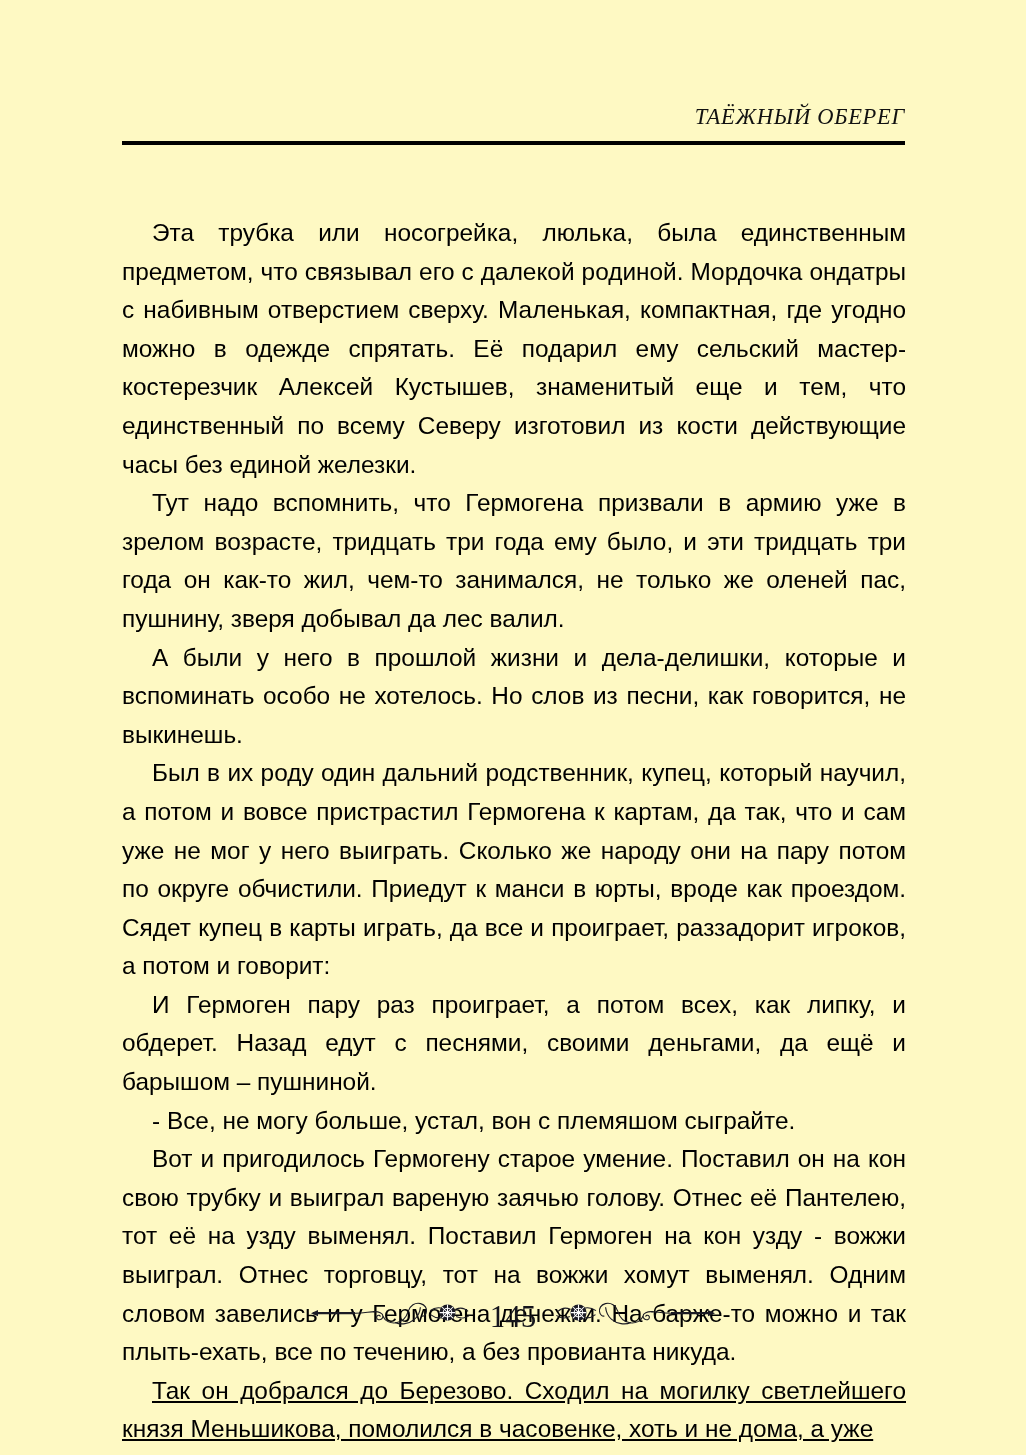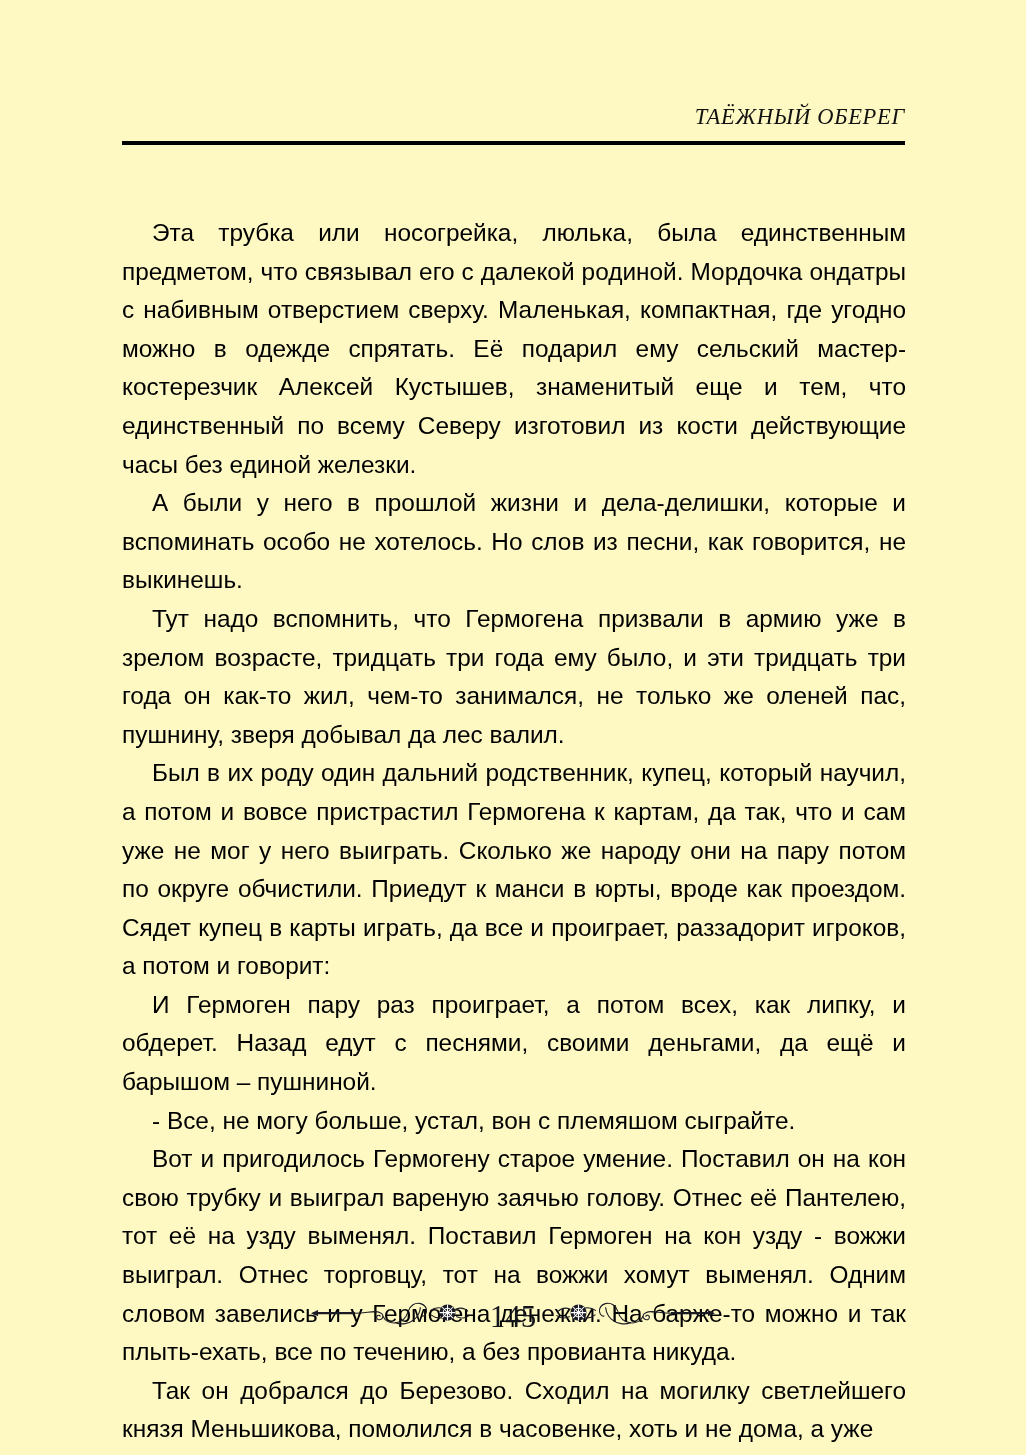--- a/index.html
+++ b/index.html
@@ -56,20 +56,21 @@
     margin-top: 28px;
   }
   .body-text p {
     margin: 0;
     text-indent: 30px;
     text-align: justify;
     hyphens: manual;
   }
   .body-text p:last-child {
     text-align: justify;
+    text-decoration: underline;
   }
 
   
   .footer {
     position: absolute;
     left: 0;
     top: 1296px;
     width: 1026px;
     display: flex;
     align-items: center;
@@ -93,22 +94,22 @@
 <body>
 
 <div class="page">
 
   <div class="running-head">ТАЁЖНЫЙ ОБЕРЕГ</div>
 
   <div class="head-rule"></div>
 
   <div class="body-text">
       <p>Эта трубка или носогрейка, люлька, была единственным предметом, что связывал его с далекой родиной. Мордочка ондатры с набивным отверстием сверху. Маленькая, компактная, где угодно можно в одежде спрятать. Её подарил ему сельский мастер-костерезчик  Алексей Кустышев, знаменитый еще и тем, что единственный по всему Северу  изготовил  из кости действующие часы без единой железки.</p>
+      <p>Тут надо вспомнить, что Гермогена призвали в армию уже в зрелом возрасте, тридцать три  года ему было, и  эти тридцать три года он как-то жил, чем-то занимался, не только же оленей пас, пушнину, зверя добывал  да лес валил.</p>
       <p>А были у него в прошлой жизни и дела-делишки, которые и вспоминать особо не хотелось. Но слов из песни, как говорится, не выкинешь.</p>
-      <p>Тут надо вспомнить, что Гермогена призвали в армию уже в зрелом возрасте, тридцать три  года ему было, и  эти тридцать три года он как-то жил, чем-то занимался, не только же оленей пас, пушнину, зверя добывал  да лес валил.</p>
       <p>Был в их роду один дальний родственник, купец, который научил, а потом и вовсе пристрастил Гермогена к картам, да так, что и сам уже не мог у него выиграть. Сколько же народу они на пару потом по округе обчистили. Приедут к манси в юрты, вроде как проездом. Сядет купец в карты играть, да все и проиграет, раззадорит игроков, а потом и говорит:</p>
       <p>И Гермоген пару раз проиграет, а потом всех, как липку, и обдерет. Назад едут с песнями, своими деньгами, да ещё и барышом – пушниной.</p>
       <p>- Все, не могу больше, устал, вон с племяшом сыграйте.</p>
       <p>Вот и пригодилось Гермогену старое умение. Поставил он на кон свою трубку и выиграл вареную заячью голову. Отнес её Пантелею, тот её на узду выменял. Поставил Гермоген  на кон узду -  вожжи выиграл. Отнес торговцу, тот на вожжи хомут выменял. Одним словом завелись и у Гермогена  денежки. На барже-то можно и так плыть-ехать, все по течению, а без провианта никуда.</p>
       <p>Так он добрался до Березово. Сходил на могилку  светлейшего князя Меньшикова, помолился в часовенке, хоть и не дома, а уже</p>
     </div>
 
   <div class="footer">
     <span class="orn">
       <svg width="178" height="34" viewBox="0 0 178 34" xmlns="http://www.w3.org/2000/svg">

